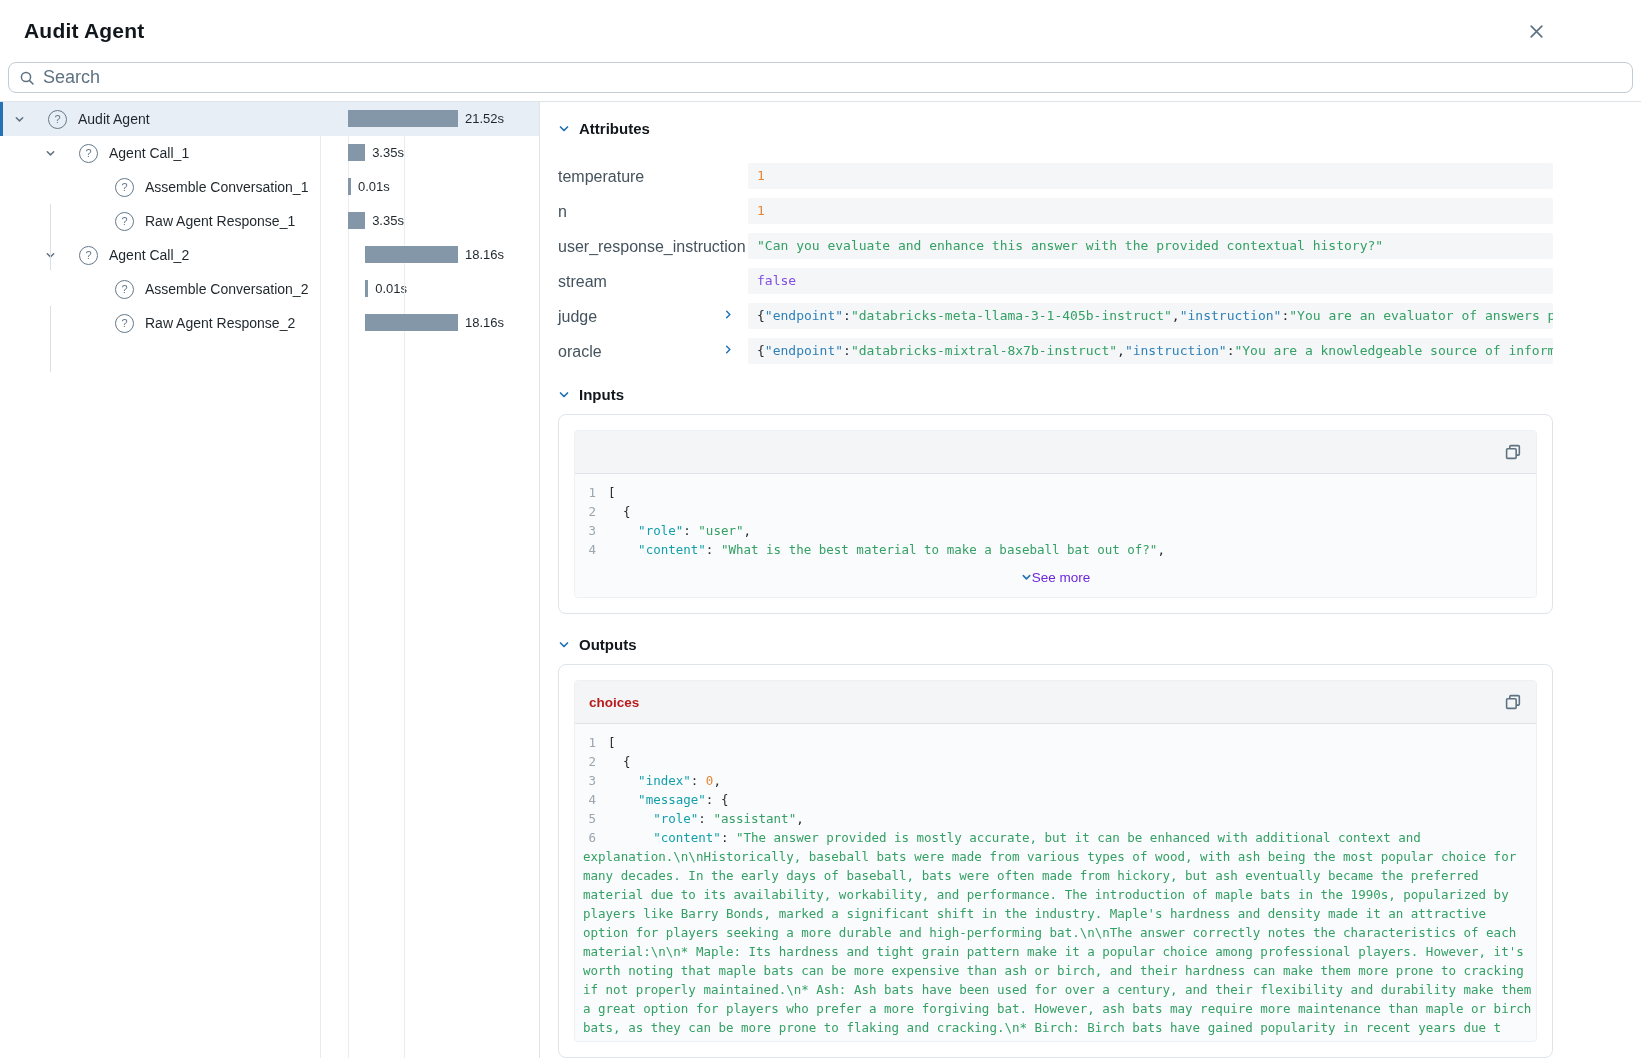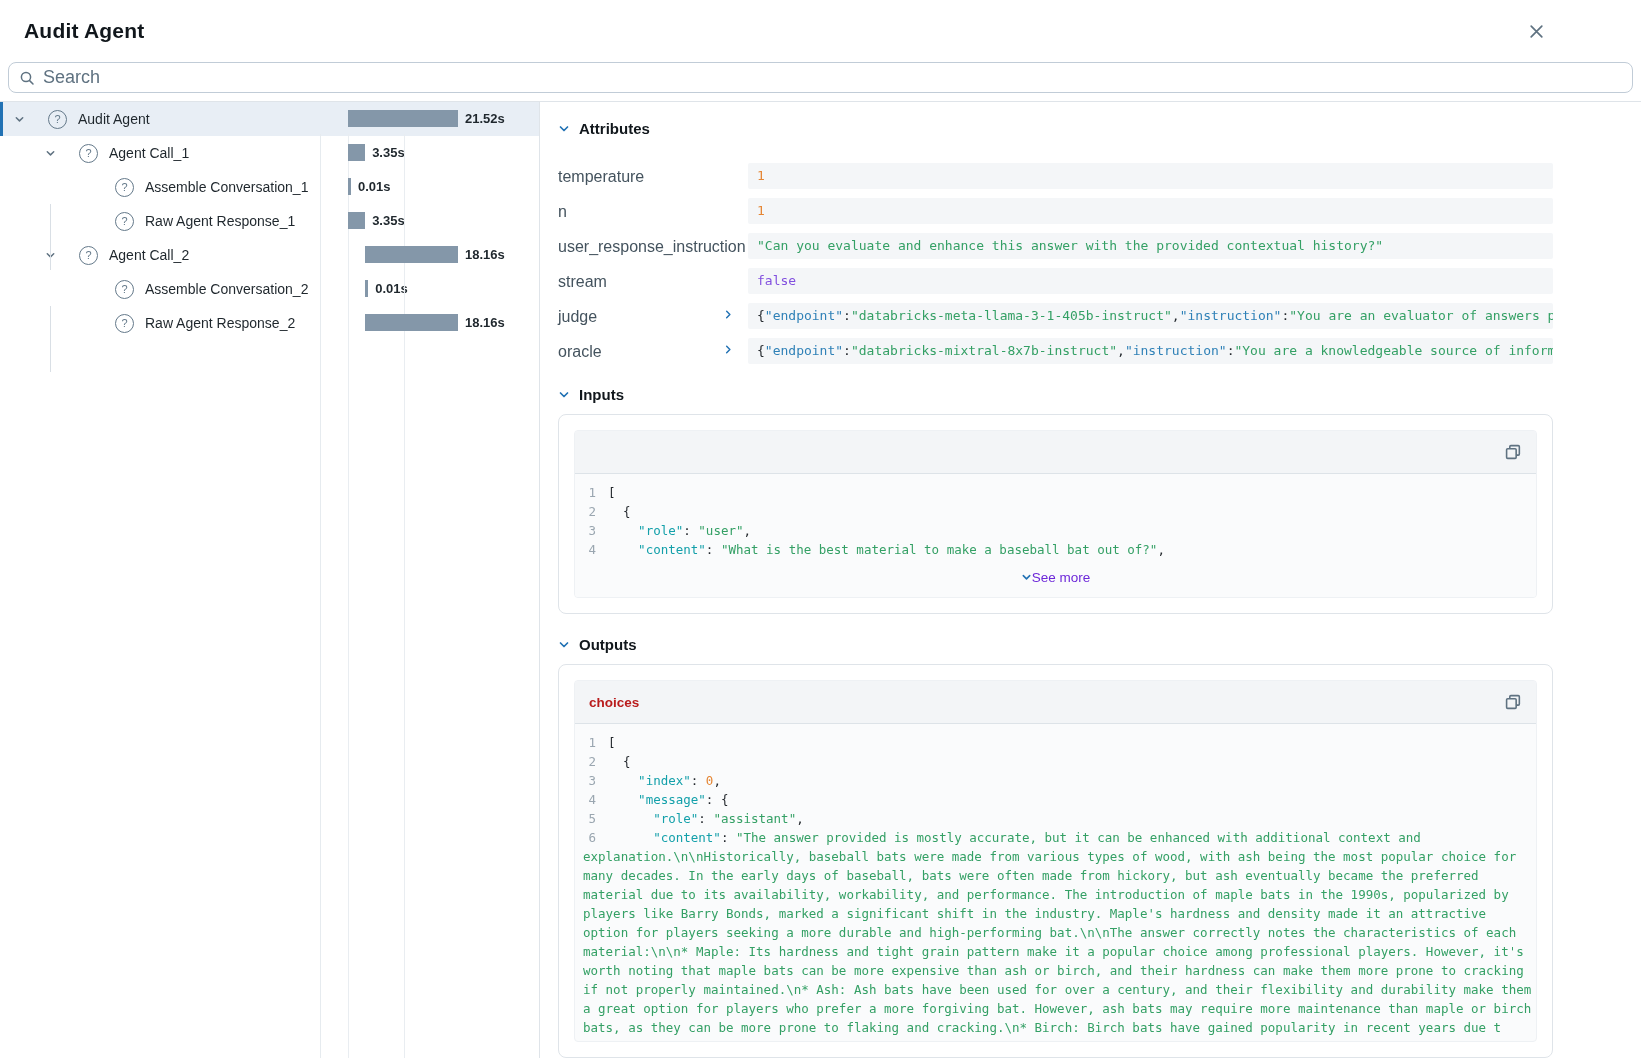--- a/index.html
+++ b/index.html
@@ -28,21 +28,21 @@
   .gridline { position:absolute; top:32px; bottom:0; width:1px; background:#e9edf1; z-index:1; }
   .g1 { left:348px; } .g2 { left:404px; }
   .connector { position:absolute; left:50px; width:1px; background:#d9dfe5; }
 
   .trow { height:34px; display:flex; align-items:center; cursor:pointer; }
   .trow.selected { background:#e8eef5; box-shadow:inset 3px 0 0 #2272b4; }
   .tcell { width:320px; flex:none; display:flex; align-items:center; white-space:nowrap; overflow:hidden; }
   .chev { width:12px; display:inline-flex; color:#5f7281; margin-right:22px; flex:none; }
   .qicon { width:19px; height:19px; border:1.5px solid #64798a; border-radius:50%; display:inline-flex; align-items:center; justify-content:center; font-size:11px; color:#64798a; margin-right:11px; flex:none; }
   .tname { font-size:14px; color:#1f272d; }
-  .tl { width:220px; flex:none; position:relative; height:34px;font-weight:bold; }
+  .tl { width:220px; flex:none; position:relative; height:34px; }
   .bar { position:absolute; top:8px; height:17px; background:#8497a9; z-index:2; }
   .dur { position:absolute; top:9px; font-size:13px; color:#1f272d; white-space:nowrap; }
 
   
   .right { flex:1; padding:18px 88px 0 18px; overflow:hidden; }
   .sec-head { display:flex; align-items:center; gap:9px; font-size:15px; font-weight:700; color:#11171c; }
   .sec-head .schev { color:#2272b4; display:flex; }
   .attr-rows { margin-top:26px; }
   .arow { display:flex; margin-bottom:9px; }
   .alabel { width:190px; flex:none; font-size:16px; color:#44535e; padding-top:5px; display:flex; align-items:flex-start; }

